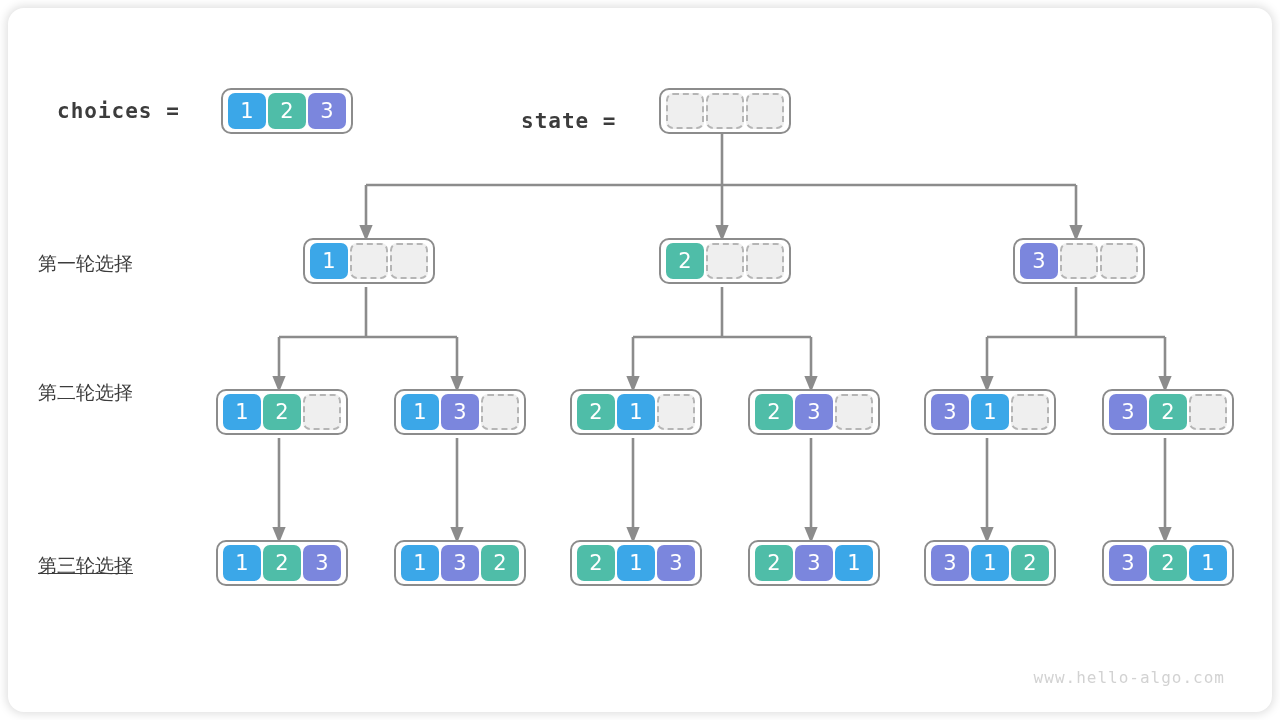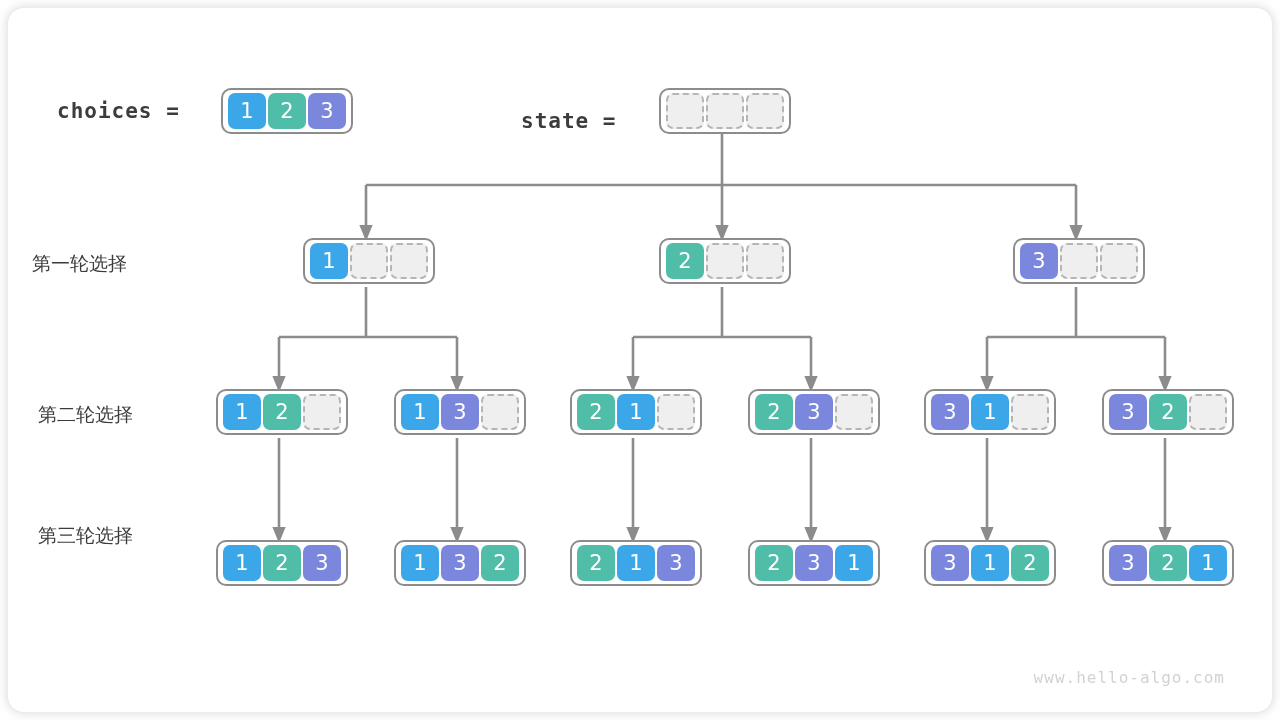--- a/index.html
+++ b/index.html
@@ -56,23 +56,23 @@
   #state-label   { left: 521px; top: 109px; }
 
   
   .round-label {
     position: absolute;
     font-family: "DejaVu Sans", "Liberation Sans", sans-serif;
     font-size: 19px;
     color: #3c3c3c;
     white-space: nowrap;
   }
-  #round-label-0 { left: 32px; top: 251px; }
-  #round-label-1 { left: 38px; top: 402px; }
-  #round-label-2 { left: 38px; top: 523px; }
+  #round-label-0 { left: 38px; top: 251px; }
+  #round-label-1 { left: 38px; top: 380px; }
+  #round-label-2 { left: 38px; top: 553px; text-decoration: underline; }
 
   
   .node {
     position: absolute;
     display: flex;
     flex-direction: row;
     align-items: center;
     box-sizing: border-box;
     padding: 4px;
     border: 2px solid #8c8c8c;

